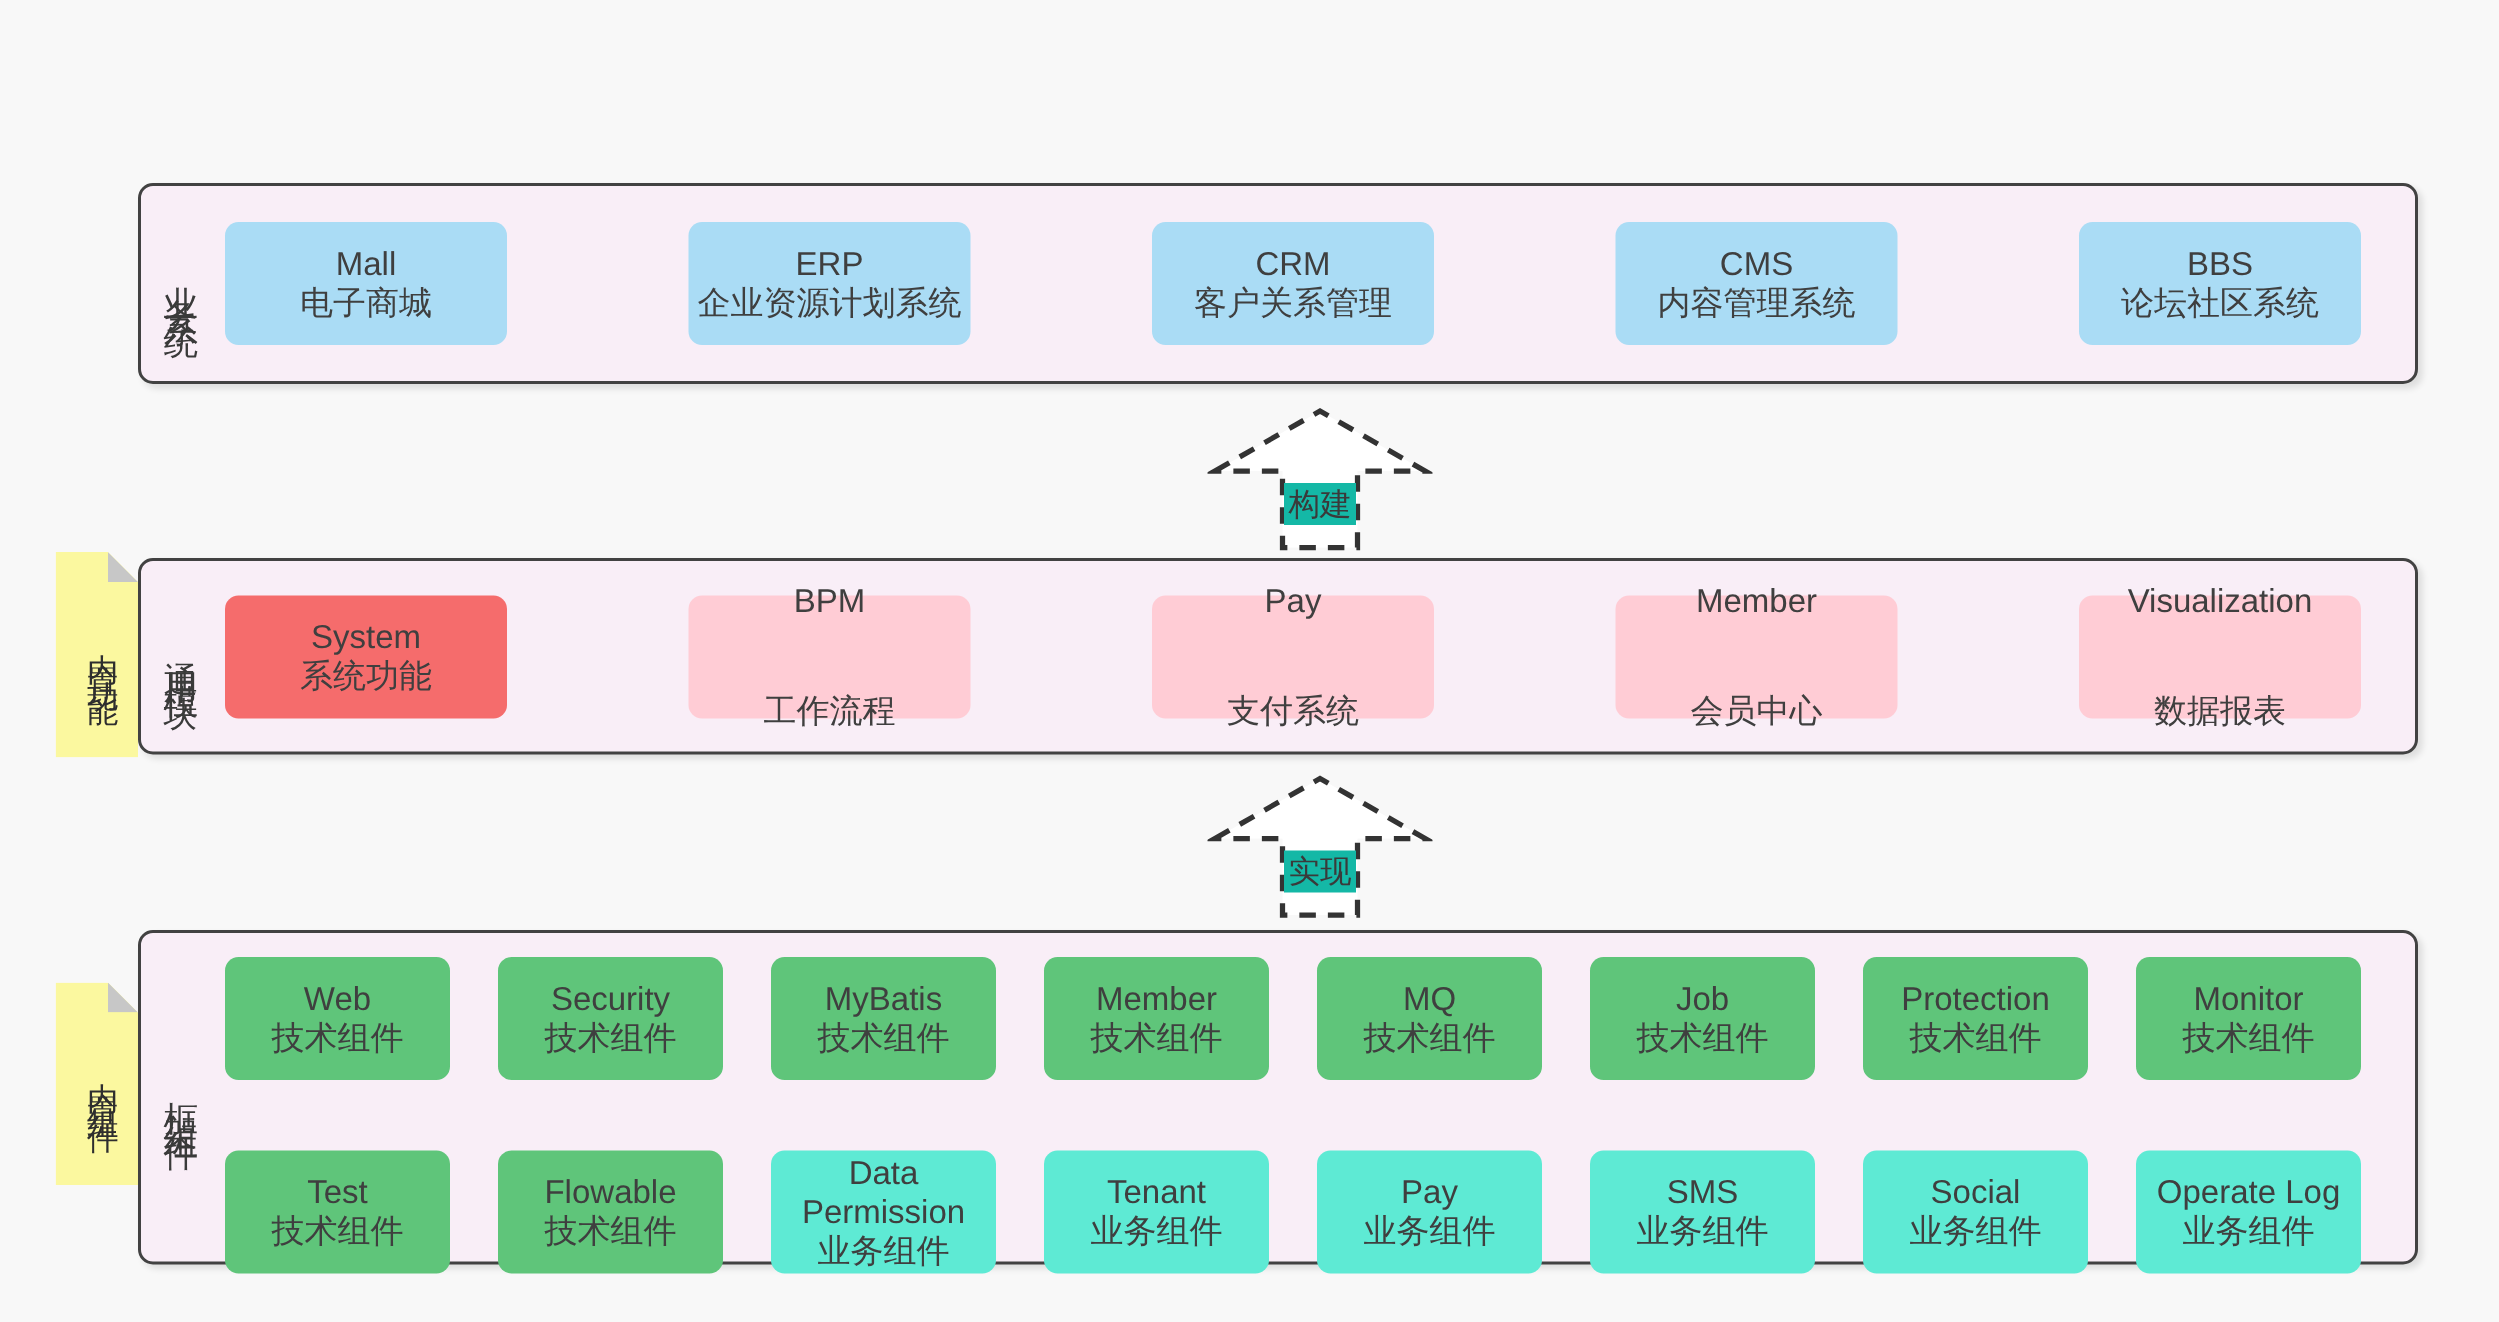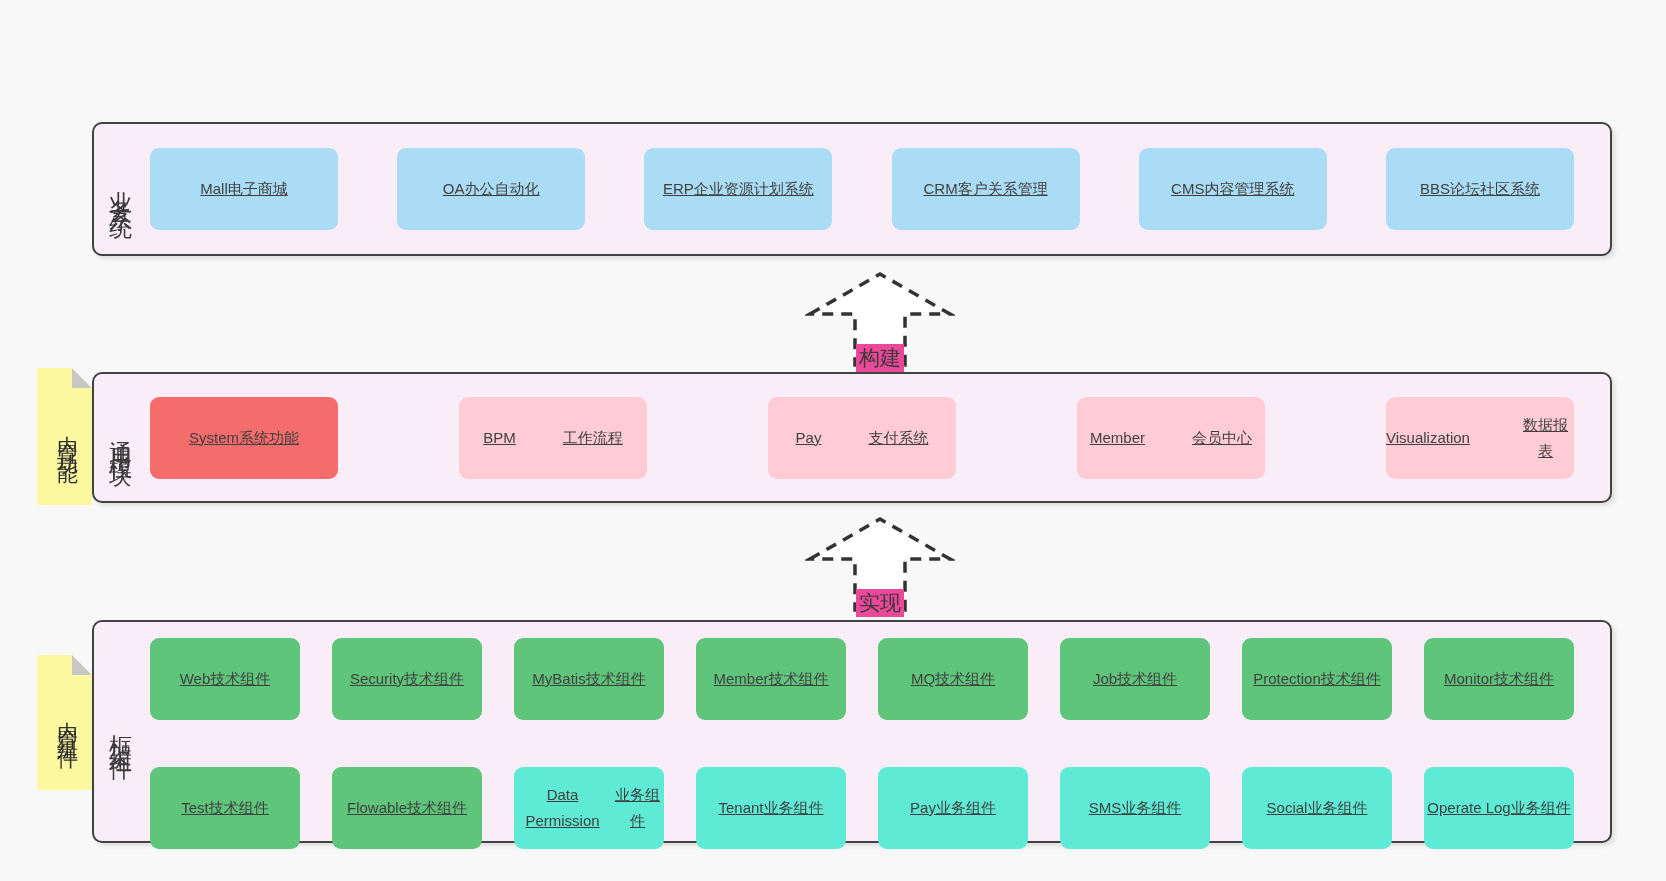--- a/index.html
+++ b/index.html
@@ -35,26 +35,25 @@
   }
 
   .boxes {
     position:absolute; left:56px; right:36px; top:0; bottom:0;
     display:flex; flex-direction:column; justify-content:center; gap:23px;
   }
   .box-row { display:flex; justify-content:space-between; }
 
   .box {
     height:82px; border-radius:9px;
-    display:flex; flex-direction:row;
+    display:flex; flex-direction:column;
     align-items:center; justify-content:center;
     text-align:center;
-    font-size:15px; line-height:26px;
+    font-size:22px; line-height:26px;
     color:#3f3f3f;
-    text-decoration:underline;
   }
   .w6 { width:188px; }
   .w8 { width:150px;margin-top:24px; }
   .blue       { background:#aadcf5; }
   .red        { background:#f56c6c;align-items:center; }
   .pink       { background:#ffccd5;gap:47px; }
   .green      { background:#5fc57a; }
   .lightgreen { background:#5eead4; }
 
   
@@ -79,39 +78,35 @@
   }
 
   
   .arrow { position:absolute; left:805px; width:150px; height:100px; }
   .arrow-1 { top:268px; }
   .arrow-2 { top:513px; }
   .arrow svg { display:block; }
   .arrow-label {
     position:absolute; left:50%; top:54px;
     transform:translateX(-50%);
-    background:#ec4899;
+    background:#14b8a6;
     font-size:21px; color:#3a3a3a;
-    padding:0 3px; white-space:nowrap;margin-top:22px;
+    padding:0 3px; white-space:nowrap;
   }
 </style>
 </head>
 <body>
 
 <div class="layer layer-business">
   <div class="layer-label">业务系统</div>
   <div class="boxes">
     <div class="box-row">
         <div class="box w6 blue">
           <div>Mall</div>
           <div>电子商城</div>
-        </div>
-        <div class="box w6 blue">
-          <div>OA</div>
-          <div>办公自动化</div>
         </div>
         <div class="box w6 blue">
           <div>ERP</div>
           <div>企业资源计划系统</div>
         </div>
         <div class="box w6 blue">
           <div>CRM</div>
           <div>客户关系管理</div>
         </div>
         <div class="box w6 blue">

